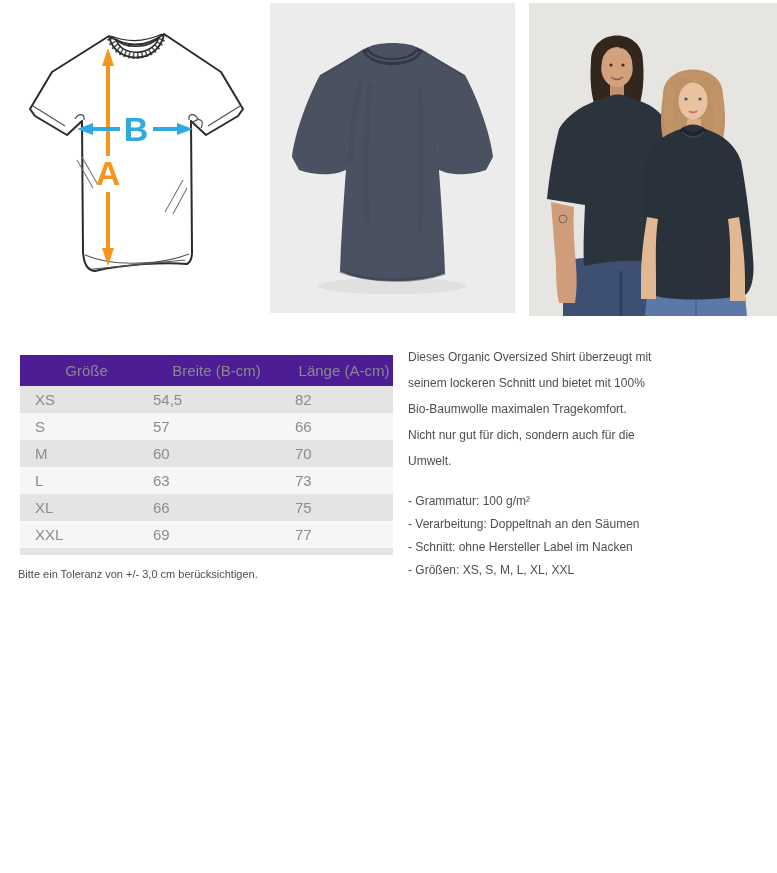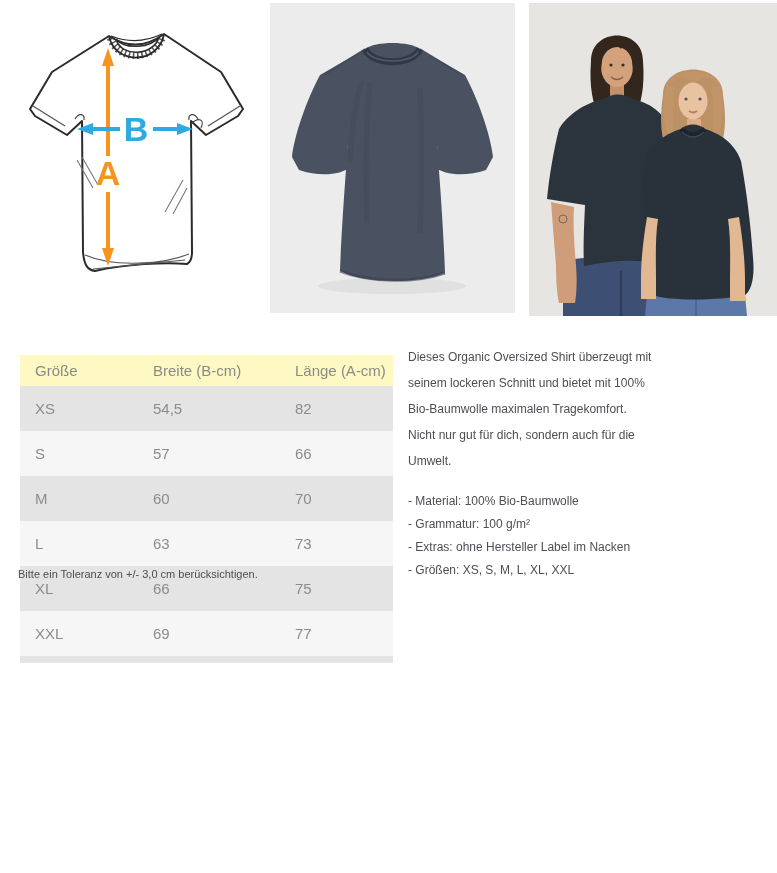--- a/index.html
+++ b/index.html
@@ -17,24 +17,24 @@
   
   .size-table{
     position:absolute;left:20px;top:355px;width:373px;
     border-collapse:collapse;table-layout:fixed;
     font-size:15px;color:#8c8c8c;
   }
   .size-table col.c1{width:118px}
   .size-table col.c2{width:142px}
   .size-table col.c3{width:113px}
   .size-table th{
-    background:#fef9c3;font-weight:normal;text-align:left;
+    background:#4c1d95;font-weight:normal;text-align:center;
     height:31px;padding:0 0 0 15px;color:#8a8a8a;
   }
-  .size-table td{height:45px;padding:0 0 0 15px;}
+  .size-table td{height:27px;padding:0 0 0 15px;}
   .size-table tbody tr:nth-child(odd) td{background:#e4e4e4;}
   .size-table tbody tr:nth-child(even) td{background:#f6f6f6;}
   .size-table tr.foot td{height:7px;padding:0;background:#ececec;}
 
   .tolerance-note{
     position:absolute;left:18px;top:568px;
     font-size:11px;color:#4d4d55;white-space:pre;
   }
 
   
@@ -212,20 +212,20 @@
 
   <div class="tolerance-note">Bitte ein Toleranz von +/- 3,0 cm berücksichtigen.</div>
 
   <div class="description">
     <p class="para">Dieses Organic Oversized Shirt überzeugt mit
 seinem lockeren Schnitt und bietet mit 100%
 Bio-Baumwolle maximalen Tragekomfort.
 Nicht nur gut für dich, sondern auch für die
 Umwelt.</p>
     <div class="specs">
-      <div class="spec">- Material: 100% Bio-Baumwolle</div>
       <div class="spec">- Grammatur: 100 g/m²</div>
-      <div class="spec">- Extras: ohne Hersteller Label im Nacken</div>
+      <div class="spec">- Verarbeitung: Doppeltnah an den Säumen</div>
+      <div class="spec">- Schnitt: ohne Hersteller Label im Nacken</div>
       <div class="spec">- Größen: XS, S, M, L, XL, XXL</div>
     </div>
   </div>
 
 </div>
 
 </body></html>

